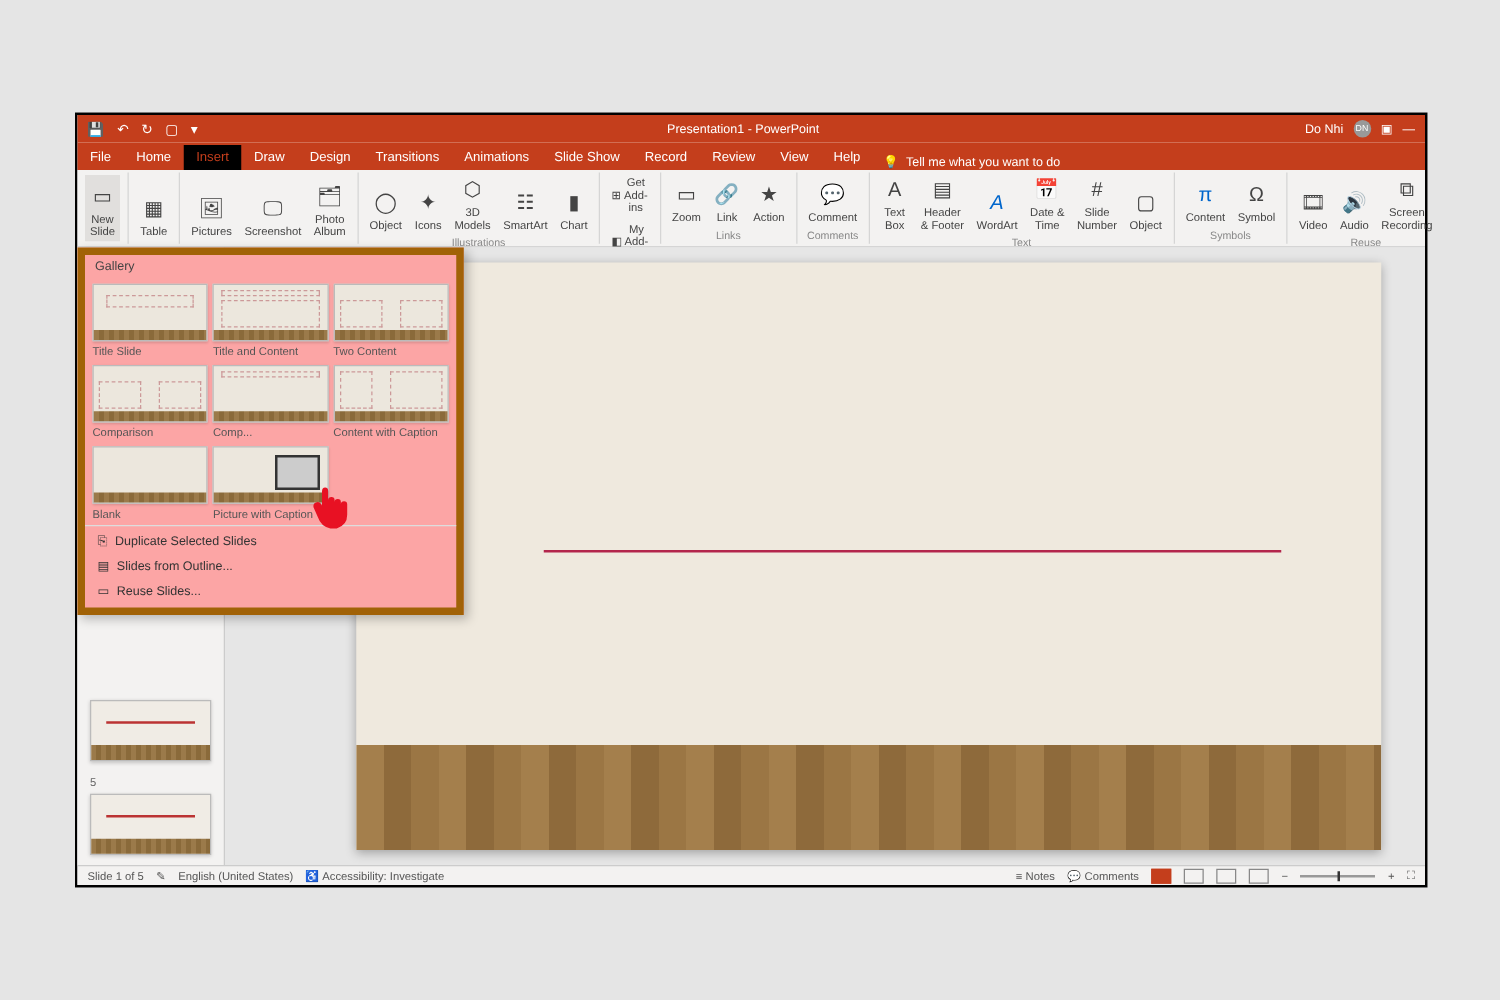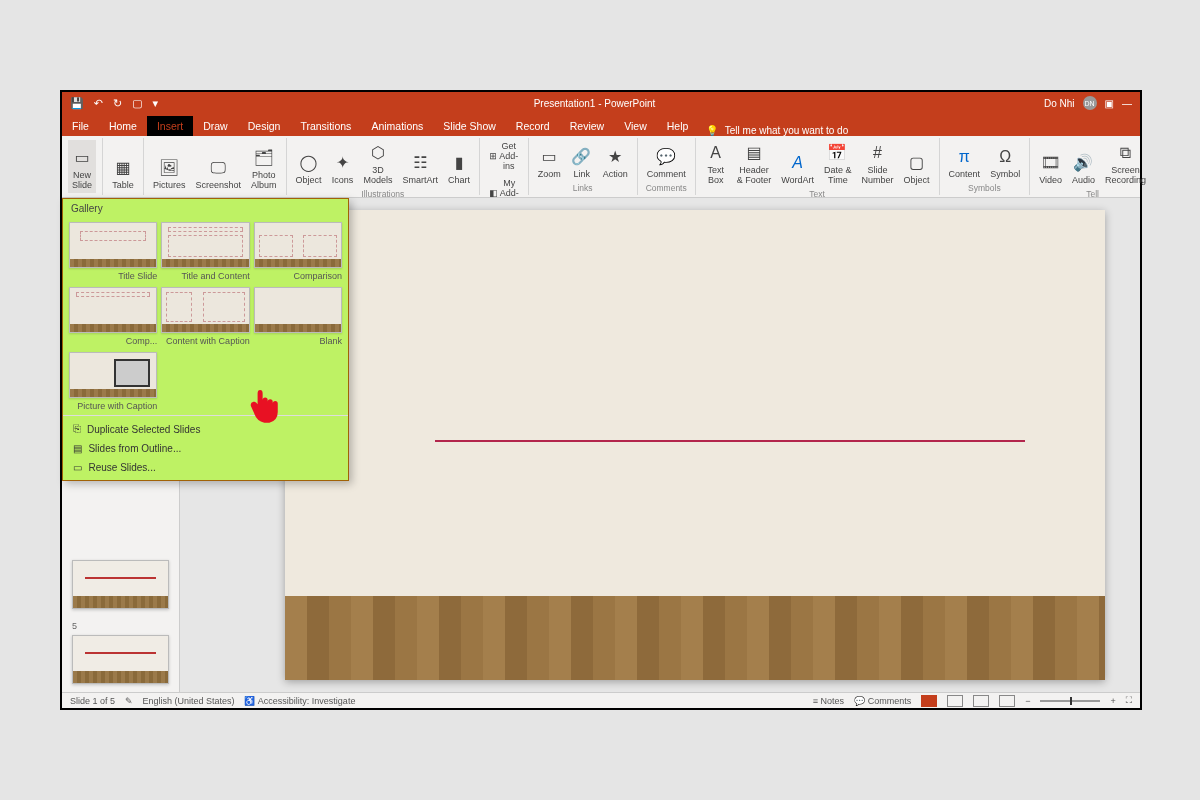--- a/index.html
+++ b/index.html
@@ -32,24 +32,24 @@
 .slide{width:820px;height:470px;background:#efe9de;box-shadow:0 2px 8px rgba(0,0,0,.3);position:relative;overflow:hidden;}
 .slide .redline{position:absolute;left:150px;right:80px;top:230px;height:2px;background:#b3264c;}
 .slide .floor{position:absolute;bottom:0;left:0;right:0;height:84px;background:repeating-linear-gradient(90deg,#a47f4c 0 22px,#8e6a3b 22px 44px,#9b7644 44px 66px);}
 .statusbar{height:16px;background:#f3f2f1;border-top:1px solid #ccc;display:flex;align-items:center;font-size:9px;color:#555;padding:0 8px;gap:10px;}
 .statusbar .spacer{flex:1;}
 .statusbar .viewbtn{width:16px;height:12px;border:1px solid #888;display:inline-block;}
 .statusbar .viewbtn.active{background:#c43e1c;border-color:#c43e1c;}
 .zoom{width:60px;height:2px;background:#999;position:relative;}
 .zoom::after{content:"";position:absolute;left:30px;top:-3px;width:2px;height:8px;background:#333;}
 
-.gallery{position:absolute;left:0;top:106px;width:287px;background:#bef264;border:1px solid #a16207;box-shadow:3px 3px 8px rgba(0,0,0,.25);z-index:50;}
+.gallery{position:absolute;left:0;top:106px;width:309px;background:#fca5a5;border:6px solid #a16207;box-shadow:3px 3px 8px rgba(0,0,0,.25);z-index:50;}
 .gallery-head{padding:4px 8px;font-size:10px;color:#444;}
 .ggrid{padding:4px 6px;display:grid;grid-template-columns:repeat(3,1fr);gap:6px 4px;}
-.gcell{text-align:right;font-size:9px;color:#555;cursor:pointer;}
+.gcell{text-align:left;font-size:9px;color:#555;cursor:pointer;}
 .gthumb{height:46px;border:1px solid #bbb;background:#ece7dd;box-shadow:0 1px 2px rgba(0,0,0,.15);margin-bottom:3px;position:relative;}
 .gthumb .fl{position:absolute;bottom:0;height:8px;left:0;right:0;background:repeating-linear-gradient(90deg,#9b7a4a 0 4px,#8a6a3a 4px 8px);}
 .gthumb .bx{position:absolute;border:1px dashed #c99;}
 .gmenu{border-top:1px solid #ddd;padding:3px 0;}
 .gmitem{padding:4px 10px;font-size:10px;color:#333;display:flex;gap:6px;align-items:center;cursor:pointer;}
 .cursor-hand{position:absolute;width:42px;height:42px;z-index:60;}
 .cursor-hand svg{width:100%;height:100%;}
 </style>
 </head>
 <body>
@@ -247,21 +247,21 @@
       <div class="ritem">
             <div class="ricon">🔊</div>
             <span>Audio</span>
           </div>
       <div class="ritem">
             <div class="ricon">⧉</div>
             <span style="white-space:pre">Screen
 Recording</span>
           </div>
     </div>
-        <div class="group-label">Tell</div>
+        <div class="group-label">Reuse</div>
       </div>
   </div>
 
   <div class="workspace">
     <div class="thumbpanel">
       <div style="height:395px;"></div>
       <div class="thumb">
           <div class="floor"></div>
         </div>
       <span class="thumbnum">5</span>
@@ -304,20 +304,25 @@
           </div><span>Title Slide</span></div>
       <div class="gcell"><div class="gthumb">
             <div class="bx" style="left:6px;right:6px;top:4px;height:5px;"></div>
             <div class="bx" style="left:6px;right:6px;top:12px;bottom:10px;"></div>
             <div class="fl"></div>
           </div><span>Title and Content</span></div>
       <div class="gcell"><div class="gthumb">
             <div class="bx" style="left:4px;top:12px;bottom:10px;width:34px;"></div>
             <div class="bx" style="right:4px;top:12px;bottom:10px;width:34px;"></div>
             <div class="fl"></div>
+          </div><span>Two Content</span></div>
+      <div class="gcell"><div class="gthumb">
+            <div class="bx" style="left:4px;top:12px;bottom:10px;width:34px;"></div>
+            <div class="bx" style="right:4px;top:12px;bottom:10px;width:34px;"></div>
+            <div class="fl"></div>
           </div><span>Comparison</span></div>
       <div class="gcell"><div class="gthumb">
             <div class="bx" style="left:6px;right:6px;top:4px;height:5px;"></div>
             <div class="fl"></div>
           </div><span>Comp...</span></div>
       <div class="gcell"><div class="gthumb">
             <div class="bx" style="left:4px;top:4px;bottom:10px;width:26px;"></div>
             <div class="bx" style="right:4px;top:4px;bottom:10px;width:42px;"></div>
             <div class="fl"></div>
           </div><span>Content with Caption</span></div>

